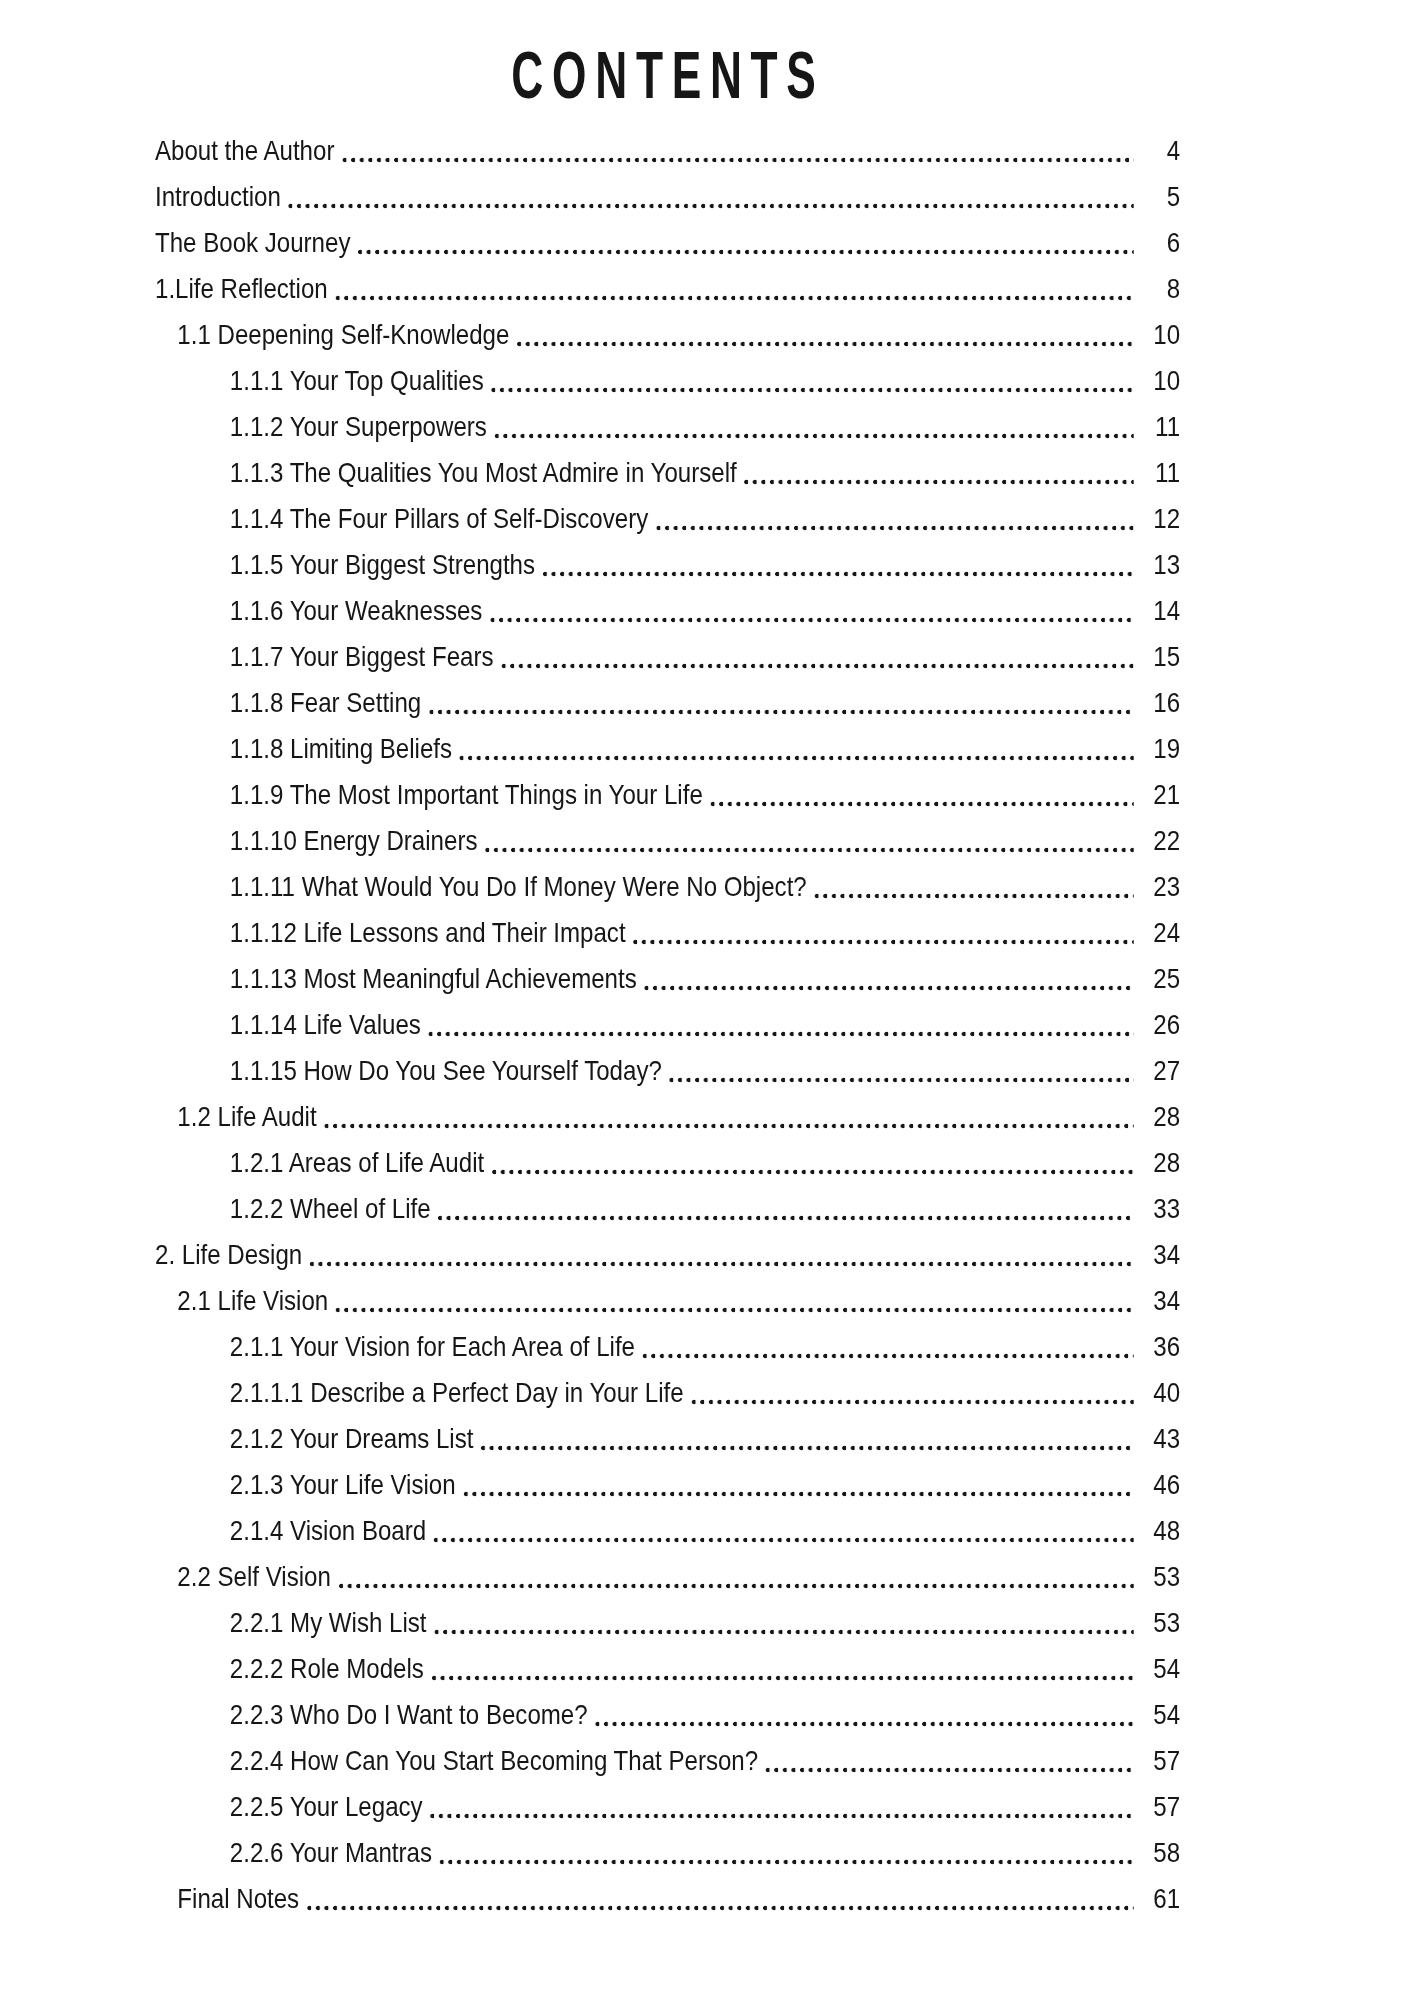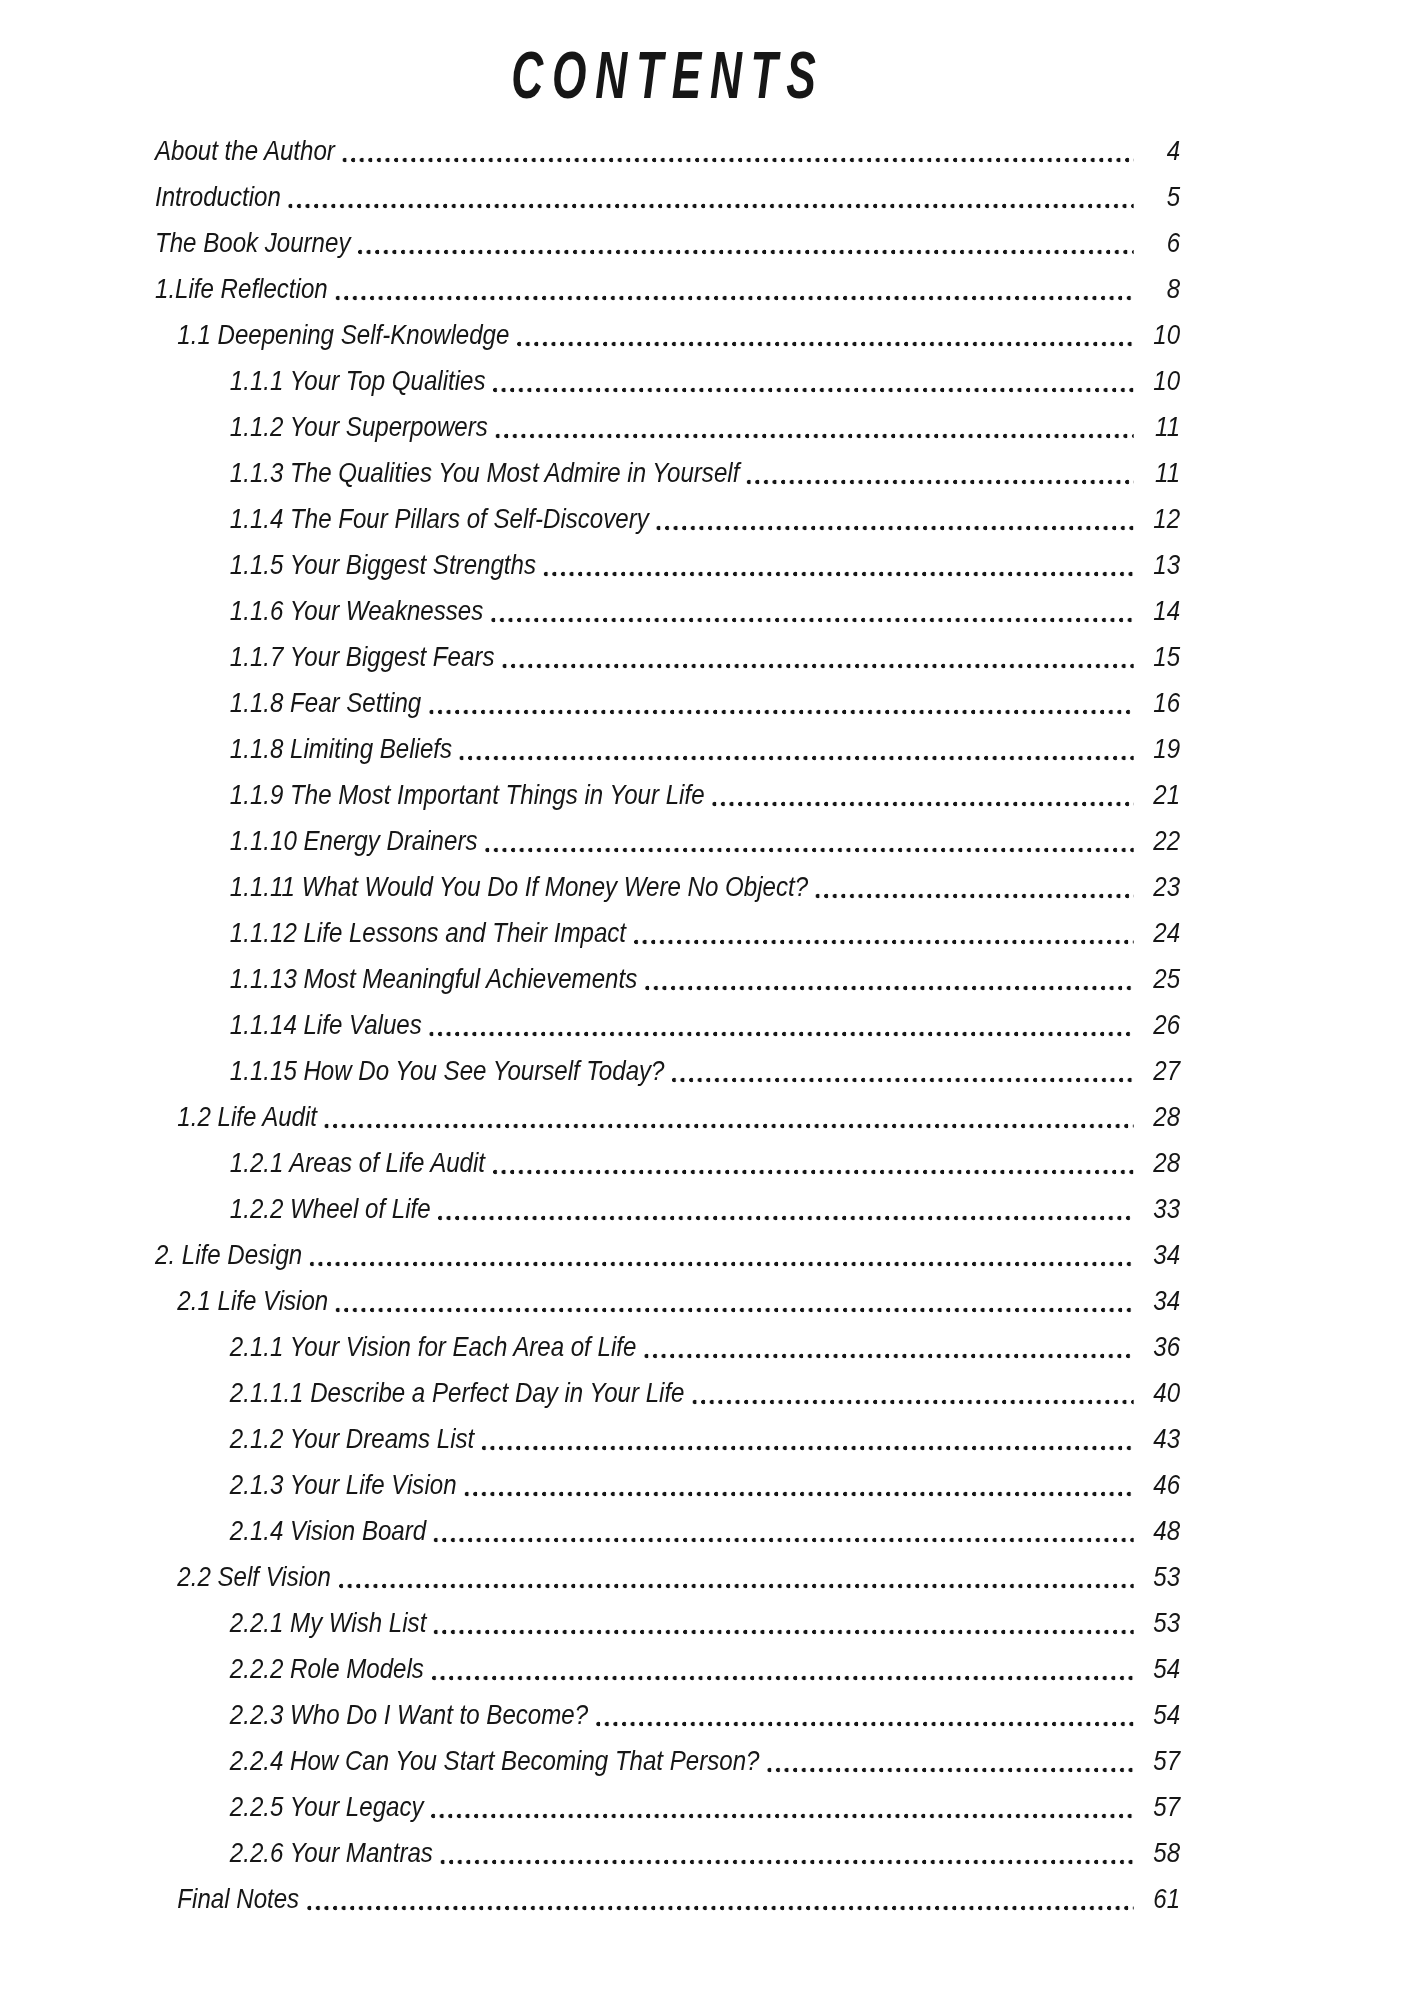--- a/index.html
+++ b/index.html
@@ -11,21 +11,20 @@
     width: 1417px;
     height: 2000px;
     position: relative;
     font-family: "Liberation Sans", sans-serif;
     color: var(--ink, #161616);
     overflow: hidden;
   }
   .page {
     position: absolute;
     inset: 0;
-    font-style: italic;
   }
   
   .content {
     position: absolute;
     left: 155px;
     top: 0;
     width: 1192px;               
     transform: scaleX(0.86);
     transform-origin: 0 0;
     padding-top: 42px;

